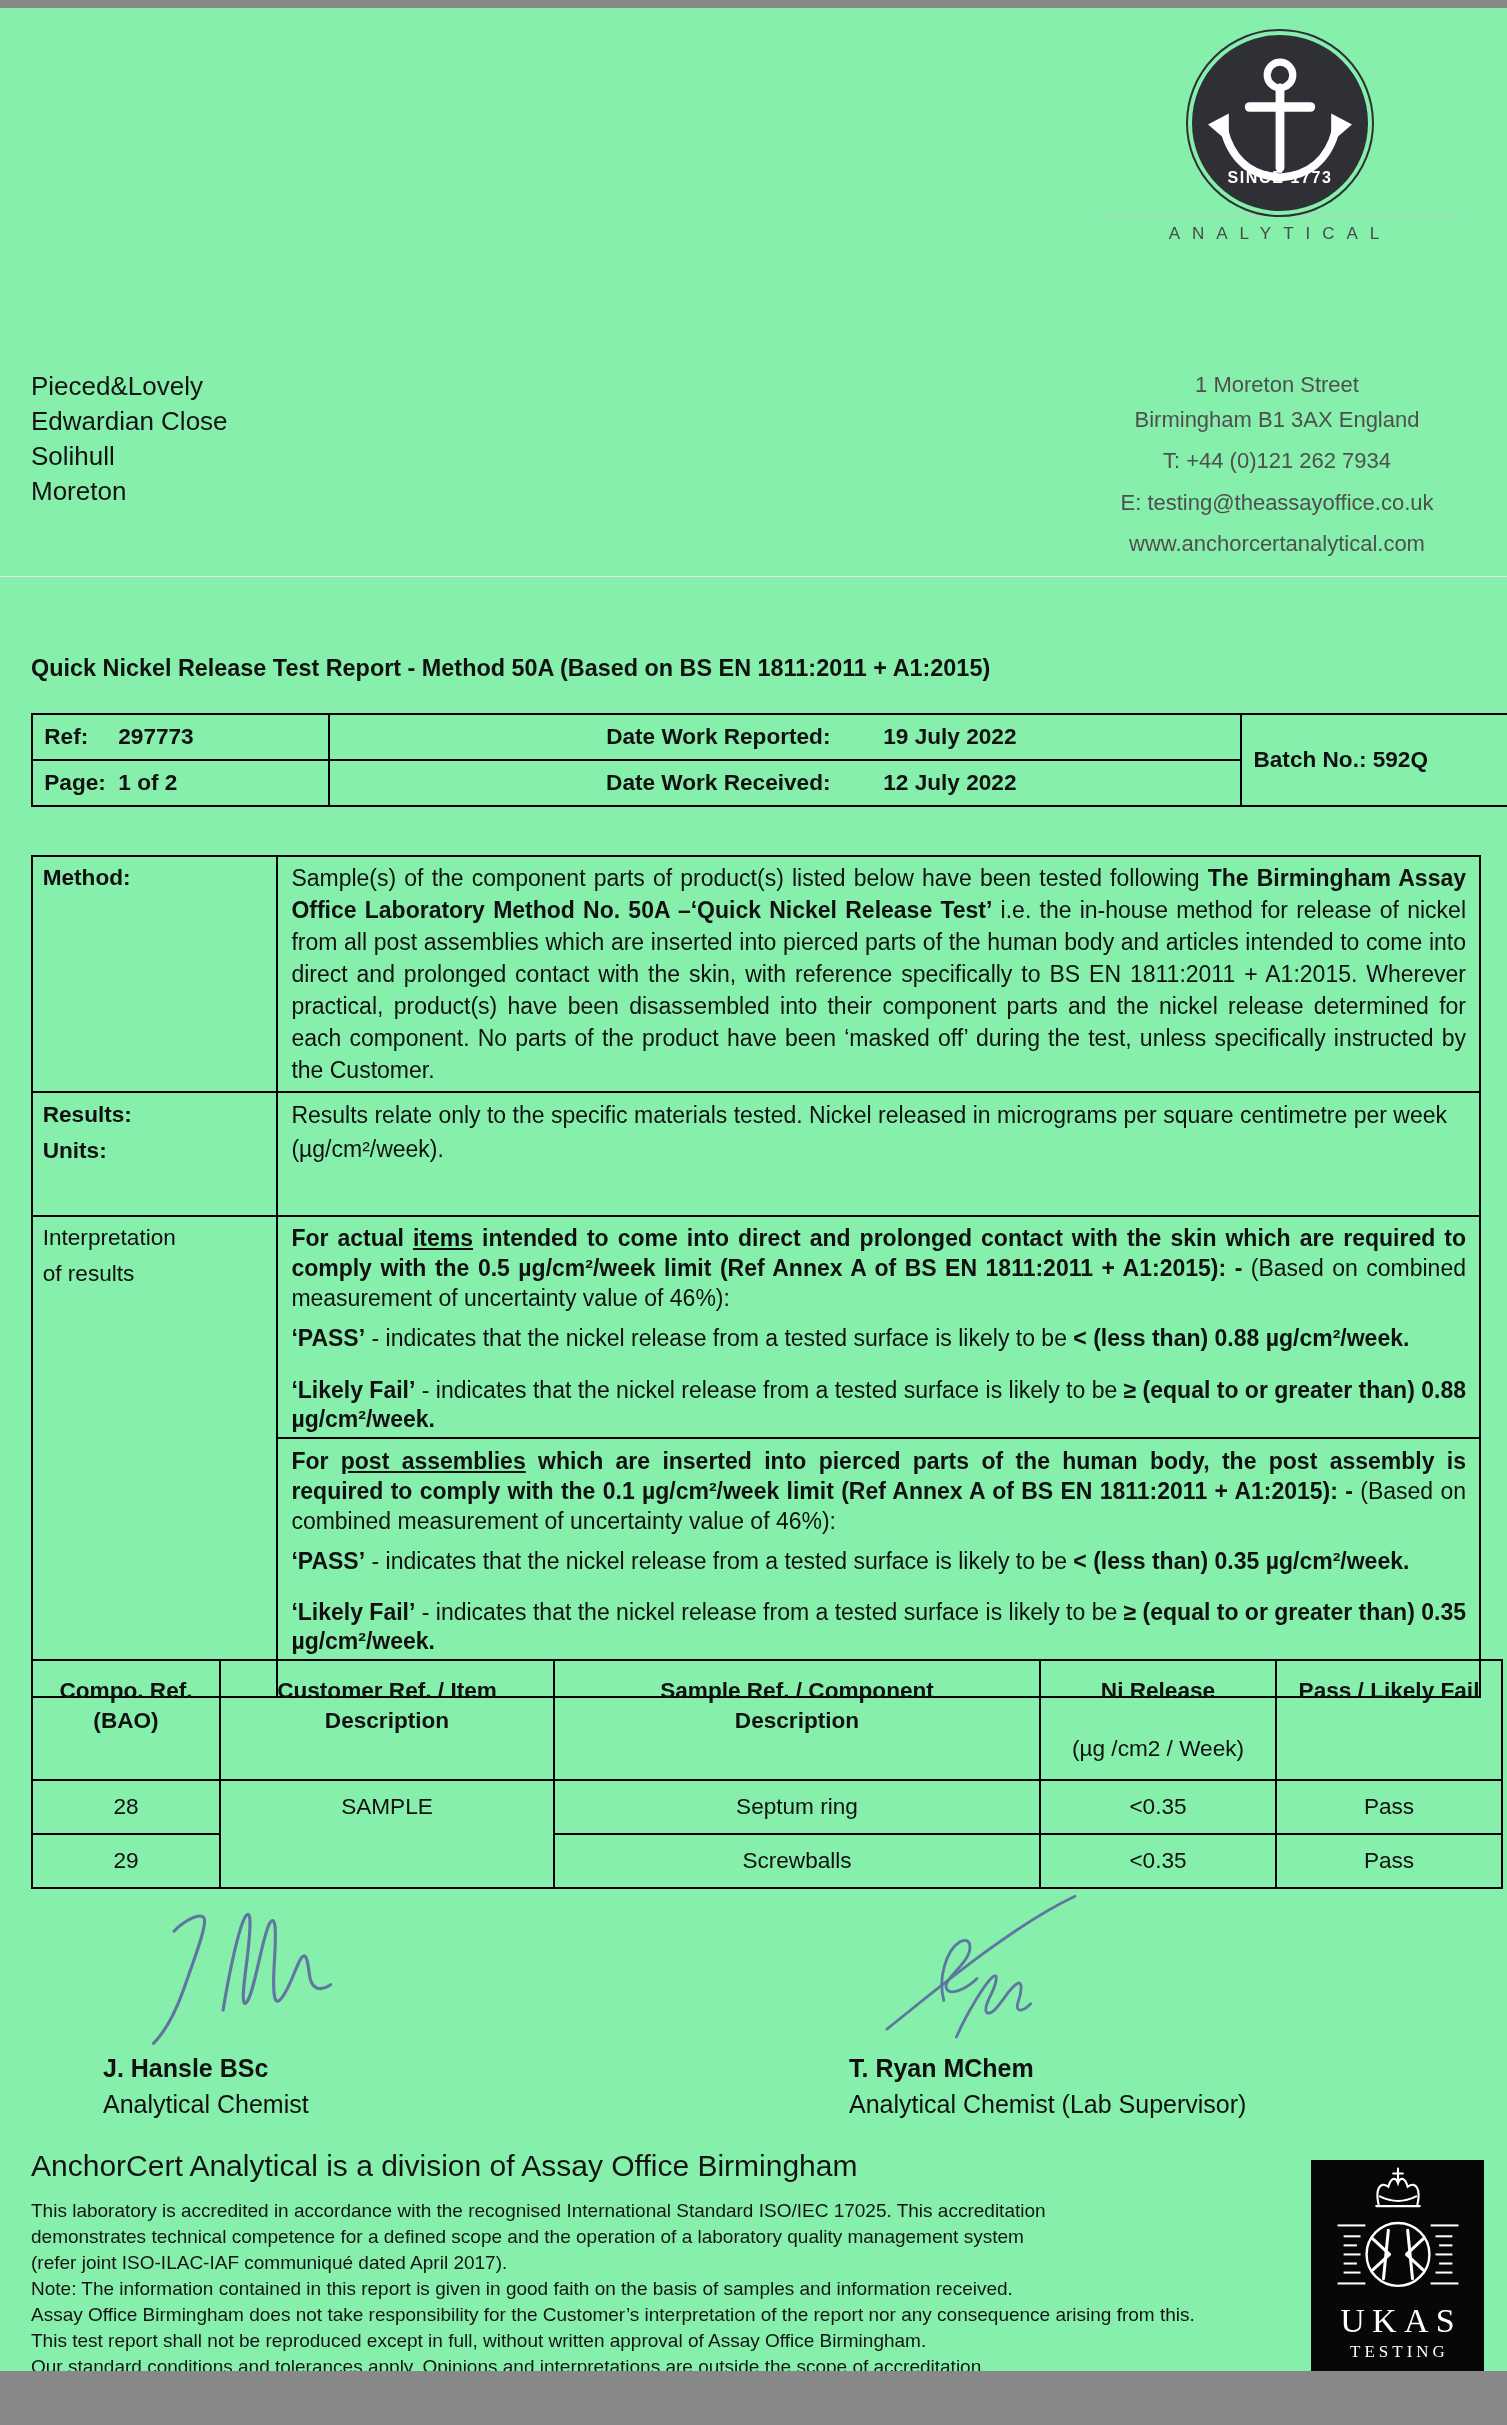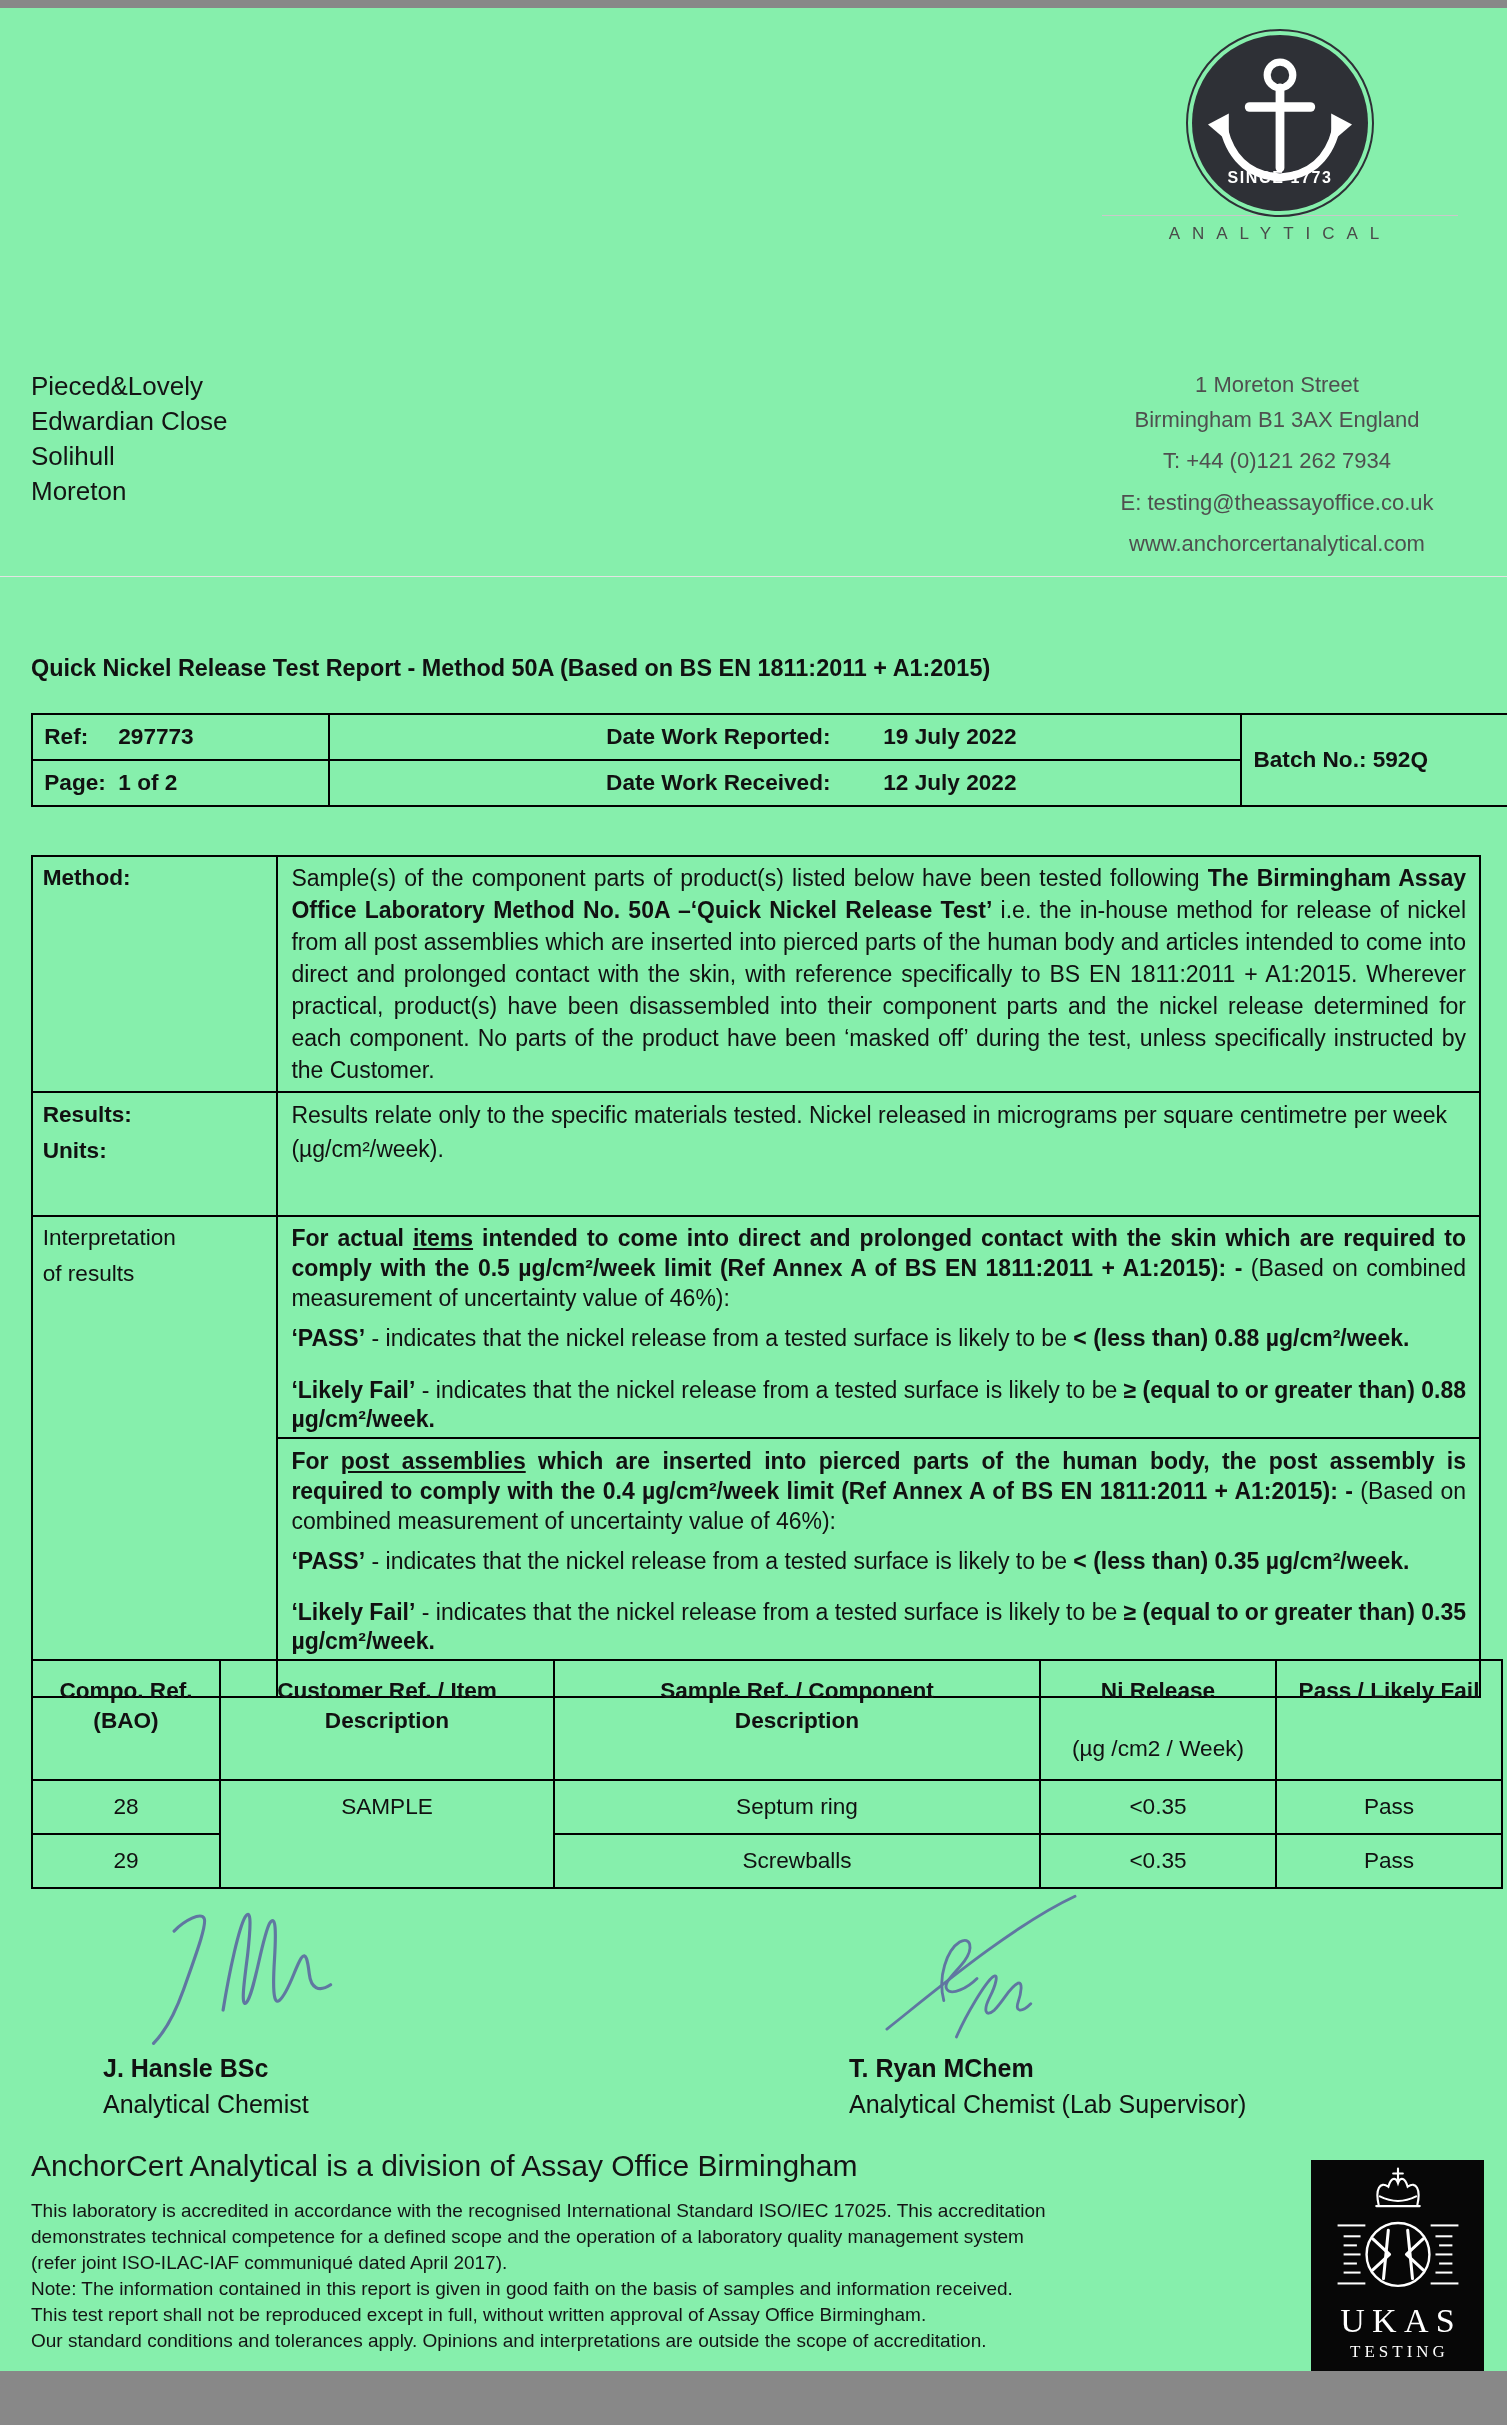--- a/index.html
+++ b/index.html
@@ -174,21 +174,21 @@
         <div>of results</div>
       </td>
       <td class="content-cell">
         <div class="interp-intro"><span class="b">For actual </span><span class="bu">items</span><span class="b"> intended to come into direct and prolonged contact with the skin which are required to comply with the 0.5 µg/cm²/week limit (Ref Annex A of BS EN 1811:2011 + A1:2015): - </span><span>(Based on combined measurement of uncertainty value of 46%):</span></div>
         <div class="pass-line"><span class="b">‘PASS’</span><span> - indicates that the nickel release from a tested surface is likely to be </span><span class="b">&lt; (less than) 0.88 µg/cm²/week.</span></div>
         <div class="fail-line"><span class="b">‘Likely Fail’</span><span> - indicates that the nickel release from a tested surface is likely to be </span><span class="b">≥ (equal to or greater than) 0.88 µg/cm²/week.</span></div>
       </td>
     </tr>
     <tr class="row-interp-b">
       <td class="content-cell">
-        <div class="interp-intro"><span class="b">For </span><span class="bu">post assemblies</span><span class="b"> which are inserted into pierced parts of the human body, the post assembly is required to comply with the 0.4 µg/cm²/week limit (Ref Annex A of BS EN 1811:2011 + A1:2015): - </span><span>(Based on combined measurement of uncertainty value of 46%):</span></div>
+        <div class="interp-intro"><span class="b">For </span><span class="bu">post assemblies</span><span class="b"> which are inserted into pierced parts of the human body, the post assembly is required to comply with the 0.1 µg/cm²/week limit (Ref Annex A of BS EN 1811:2011 + A1:2015): - </span><span>(Based on combined measurement of uncertainty value of 46%):</span></div>
         <div class="pass-line"><span class="b">‘PASS’</span><span> - indicates that the nickel release from a tested surface is likely to be </span><span class="b">&lt; (less than) 0.35 µg/cm²/week.</span></div>
         <div class="fail-line"><span class="b">‘Likely Fail’</span><span> - indicates that the nickel release from a tested surface is likely to be </span><span class="b">≥ (equal to or greater than) 0.35 µg/cm²/week.</span></div>
       </td>
     </tr>
   </tbody>
     </table>
 
   <table class="data-table">
     <tbody>
         <tr>
@@ -245,20 +245,21 @@
     <div class="sig-name">J. Hansle BSc</div>
     <div class="sig-role">Analytical Chemist</div>
   </div>
 
   <div class="footer-division">AnchorCert Analytical is a division of Assay Office Birmingham</div>
   <div class="footer-small">
     <div>This laboratory is accredited in accordance with the recognised International Standard ISO/IEC 17025. This accreditation</div>
     <div>demonstrates technical competence for a defined scope and the operation of a laboratory quality management system</div>
     <div>(refer joint ISO-ILAC-IAF communiqué dated April 2017).</div>
     <div>Note: The information contained in this report is given in good faith on the basis of samples and information received.</div>
+    <div>Assay Office Birmingham does not take responsibility for the Customer’s interpretation of the report nor any consequence arising from this.</div>
     <div>This test report shall not be reproduced except in full, without written approval of Assay Office Birmingham.</div>
     <div>Our standard conditions and tolerances apply. Opinions and interpretations are outside the scope of accreditation.</div>
   </div>
 
   <div class="ukas-block">
     <div class="ukas-box">
       <svg width="162" height="139" viewBox="0 0 200 230">
         <g fill="none" stroke="#ffffff" stroke-width="3.5" stroke-linecap="round">
           <line x1="100" y1="6" x2="100" y2="24"></line>
           <line x1="92" y1="14" x2="108" y2="14"></line>

